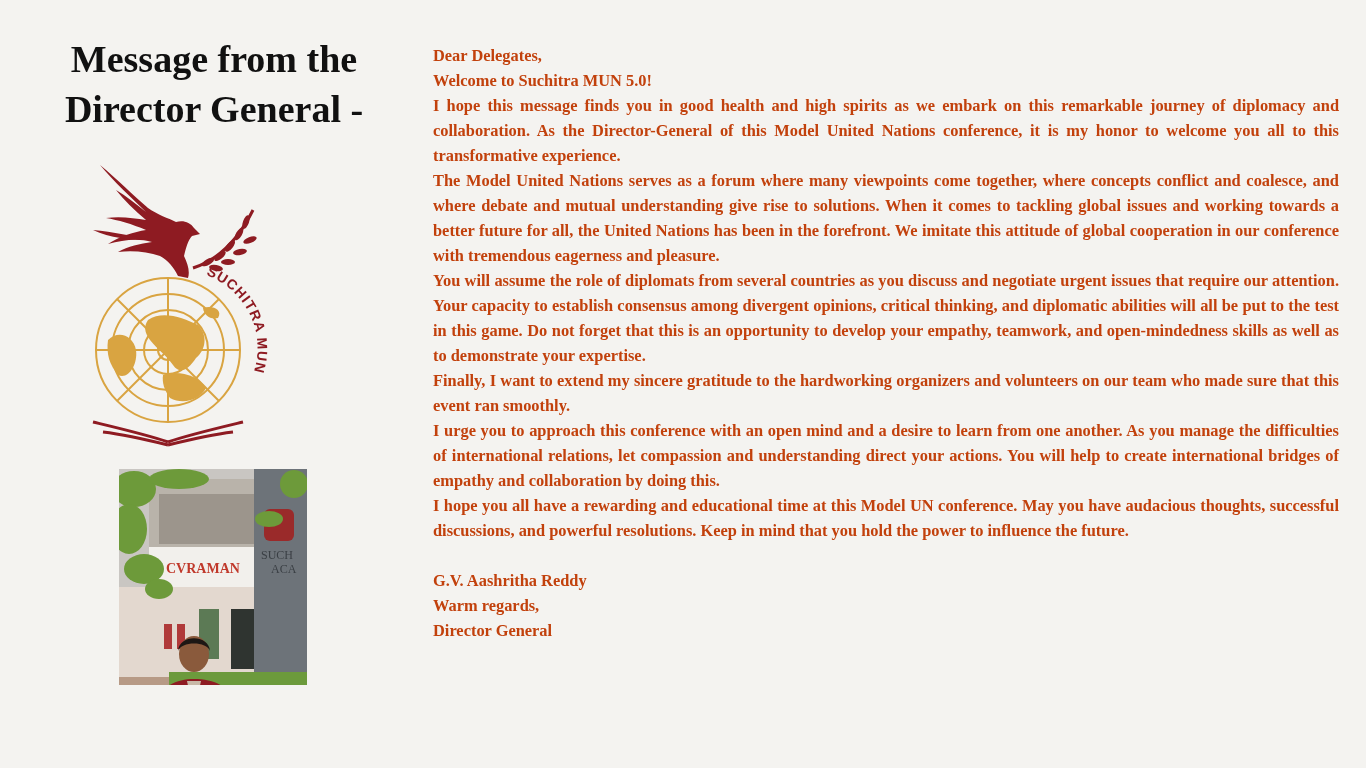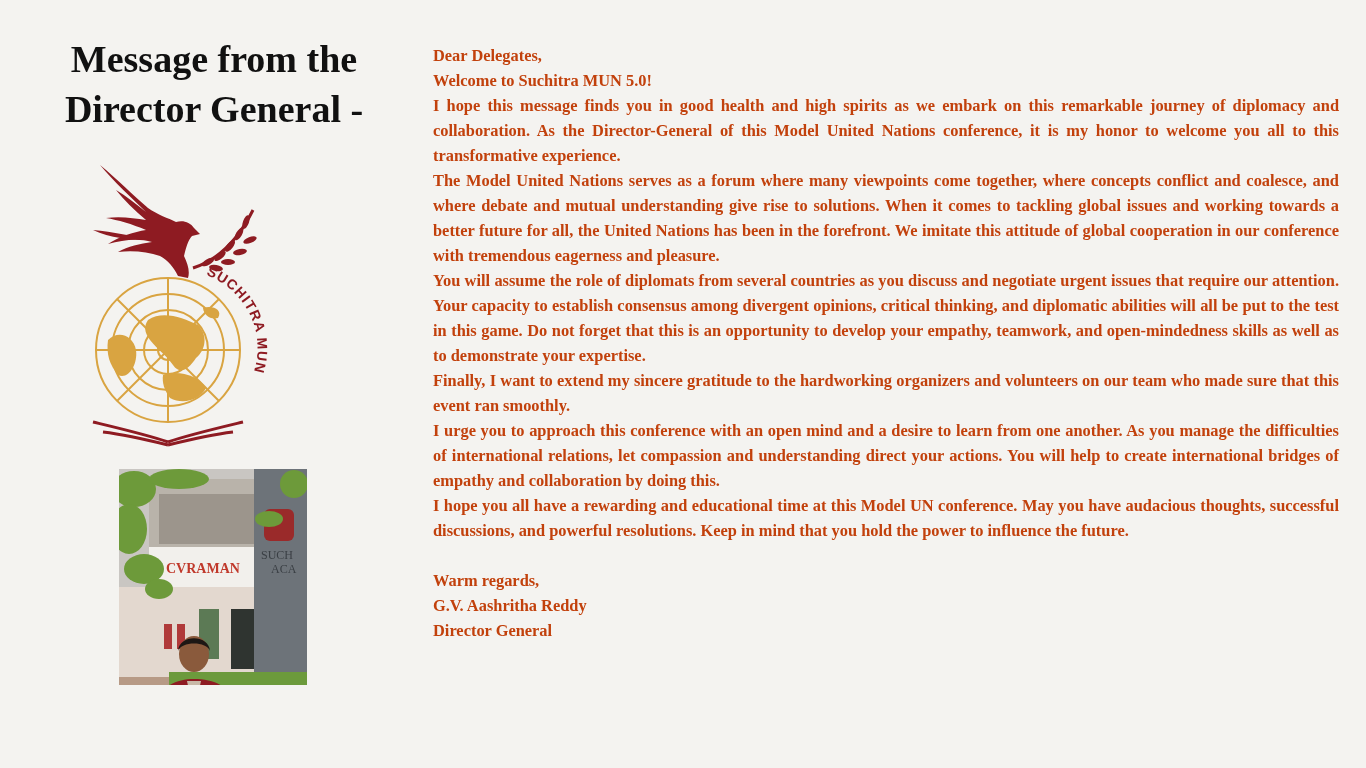--- a/index.html
+++ b/index.html
@@ -147,16 +147,16 @@
 <div class="message">
   <p class="nl">Dear Delegates,</p>
   <p class="nl">Welcome to Suchitra MUN 5.0!</p>
   <p>I hope this message finds you in good health and high spirits as we embark on this remarkable journey of diplomacy and collaboration. As the Director-General of this Model United Nations conference, it is my honor to welcome you all to this transformative experience.</p>
   <p>The Model United Nations serves as a forum where many viewpoints come together, where concepts conflict and coalesce, and where debate and mutual understanding give rise to solutions. When it comes to tackling global issues and working towards a better future for all, the United Nations has been in the forefront. We imitate this attitude of global cooperation in our conference with tremendous eagerness and pleasure.</p>
   <p>You will assume the role of diplomats from several countries as you discuss and negotiate urgent issues that require our attention. Your capacity to establish consensus among divergent opinions, critical thinking, and diplomatic abilities will all be put to the test in this game. Do not forget that this is an opportunity to develop your empathy, teamwork, and open-mindedness skills as well as to demonstrate your expertise.</p>
   <p>Finally, I want to extend my sincere gratitude to the hardworking organizers and volunteers on our team who made sure that this event ran smoothly.</p>
   <p>I urge you to approach this conference with an open mind and a desire to learn from one another. As you manage the difficulties of international relations, let compassion and understanding direct your actions. You will help to create international bridges of empathy and collaboration by doing this.</p>
   <p class="nl" style="text-align:justify">I hope you all have a rewarding and educational time at this Model UN conference. May you have audacious thoughts, successful discussions, and powerful resolutions. Keep in mind that you hold the power to influence the future.</p>
   <div class="spacer"></div>
+  <p class="nl">G.V. Aashritha Reddy</p>
   <p class="nl">Warm regards,</p>
-  <p class="nl">G.V. Aashritha Reddy</p>
   <p class="nl">Director General</p>
 </div>
 
 </body></html>

